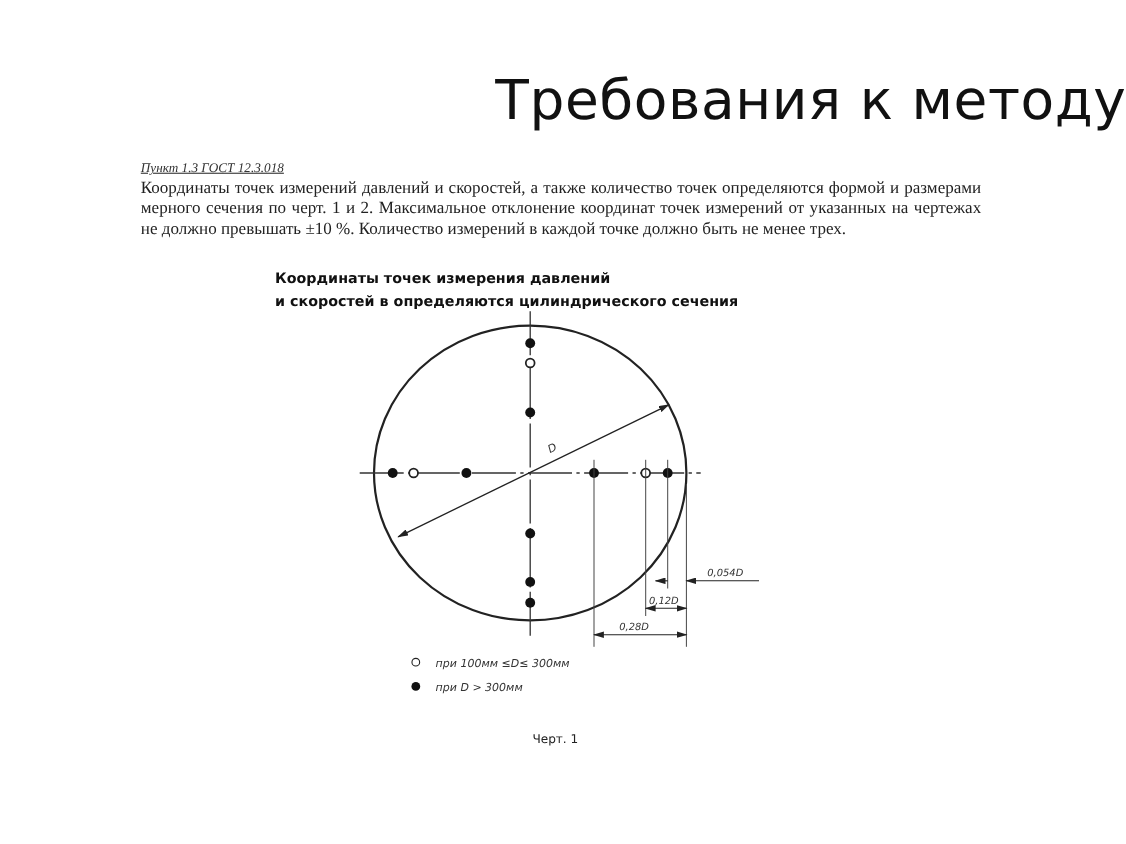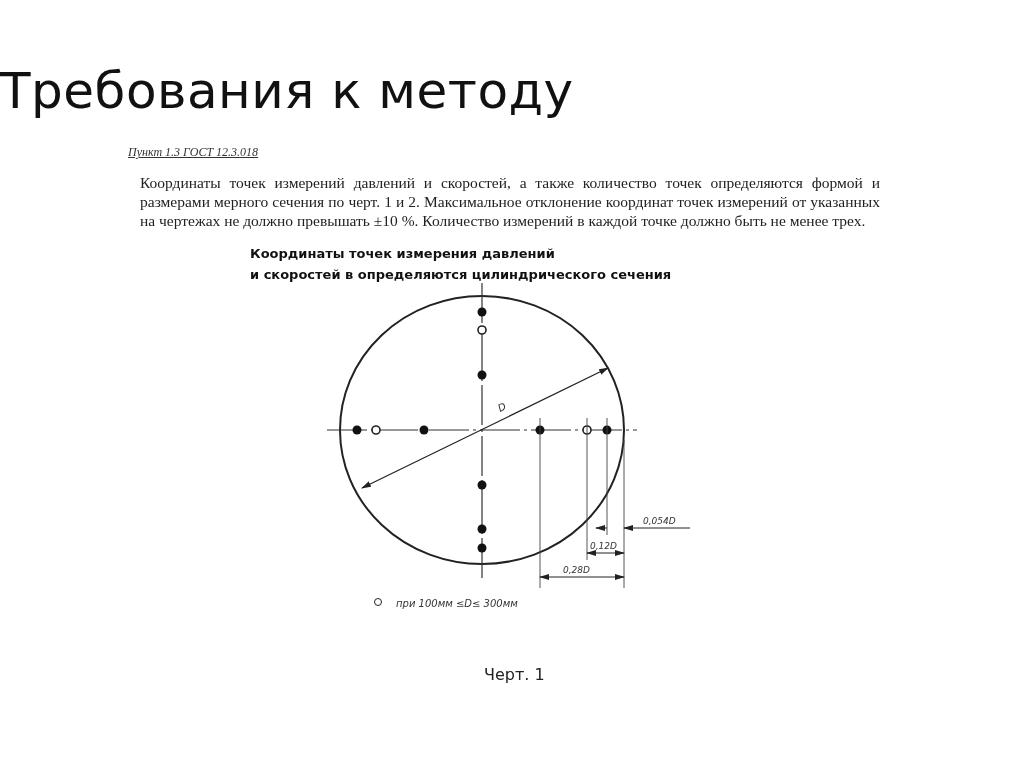--- a/index.html
+++ b/index.html
@@ -1,28 +1,28 @@
 <!DOCTYPE html>
 <html><head>
   <meta charset="utf-8">
   <style>
     html, body { margin: 0; padding: 0; background: #ffffff; }
     body { width: 1024px; height: 767px; position: relative; overflow: hidden; font-family: "Liberation Sans", sans-serif; color: #000; }
-    .slide-title { position: absolute; left: 0; width: 1024px; top: 62px; text-align: left; font-family: "DejaVu Sans", sans-serif; font-size: 50px; font-weight: normal; letter-spacing: 0.5px; color: #111; }
+    .slide-title { position: absolute; left: 0; width: 1024px; top: 62px; text-align: right; font-family: "DejaVu Sans", sans-serif; font-size: 50px; font-weight: normal; letter-spacing: 0.5px; color: #111; }
     .doc { position: absolute; left: 128px; top: 143px; width: 764px; font-family: "Liberation Serif", serif; color: #222; }
     .clause { font-style: italic; text-decoration: underline; font-size: 12px; line-height: 18px; color: #333; }
-    .para { font-size: 15.5px; line-height: 19px; text-align: justify; text-align-last: left; margin: 12px; color: #222; }
+    .para { font-size: 15.5px; line-height: 19px; text-align: justify; text-align-last: left; margin: 0; color: #222; }
     .fig-title { position: absolute; left: 250px; width: 524px; top: 243px; text-align: left; font-family: "DejaVu Sans", sans-serif; font-weight: bold; font-size: 13px; line-height: 21px; color: #111; }
     svg.figure { position: absolute; left: 0; top: 0; }
     .legend { position: absolute; left: 374px; top: 598px; font-family: "DejaVu Sans", sans-serif; font-style: italic; font-size: 10px; color: #333; }
     .legend-row { display: flex; height: 22px; }
     .legend-mark { width: 8px; height: 8px; border-radius: 50%; margin-right: 14px; box-sizing: border-box; }
     .legend-mark.open { border: 1.6px solid #222; background: #fff; }
     .legend-mark.filled { background: #111; }
-    .caption { position: absolute; left: 484px; top: 665px; font-family: "DejaVu Sans", sans-serif; font-size: 16px; color: #222; }
+    .caption { position: absolute; left: 484px; top: 665px; font-family: "DejaVu Sans", sans-serif; font-size: 11px; color: #222; }
   </style>
 </head>
 <body>
 
 <div class="slide-title">Требования к методу</div>
 
 <div class="doc">
   <div class="clause">Пункт 1.3 ГОСТ 12.3.018</div>
   <p class="para">Координаты точек измерений давлений и скоростей, а также количество точек определяются формой и размерами мерного сечения по черт. 1 и 2. Максимальное отклонение координат точек измерений от указанных на чертежах не должно превышать ±10 %. Количество измерений в каждой точке должно быть не менее трех.</p>
 </div>
@@ -86,15 +86,19 @@
     <line x1="540" y1="577" x2="624" y2="577" stroke="#222" stroke-width="1" marker-start="url(#arrStart)" marker-end="url(#arr)"></line>
     <text x="563" y="573" font-family="DejaVu Sans, sans-serif" font-size="9" font-style="italic" fill="#333">0,28D</text>
   </g>
 </svg>
 
 <div class="legend">
   <div class="legend-row">
     <span class="legend-mark open"></span>
     <span>при 100мм ≤D≤ 300мм</span>
   </div>
+  <div class="legend-row">
+    <span class="legend-mark filled"></span>
+    <span>при D &gt; 300мм</span>
+  </div>
 </div>
 
 <div class="caption">Черт. 1</div>
 
 </body></html>

